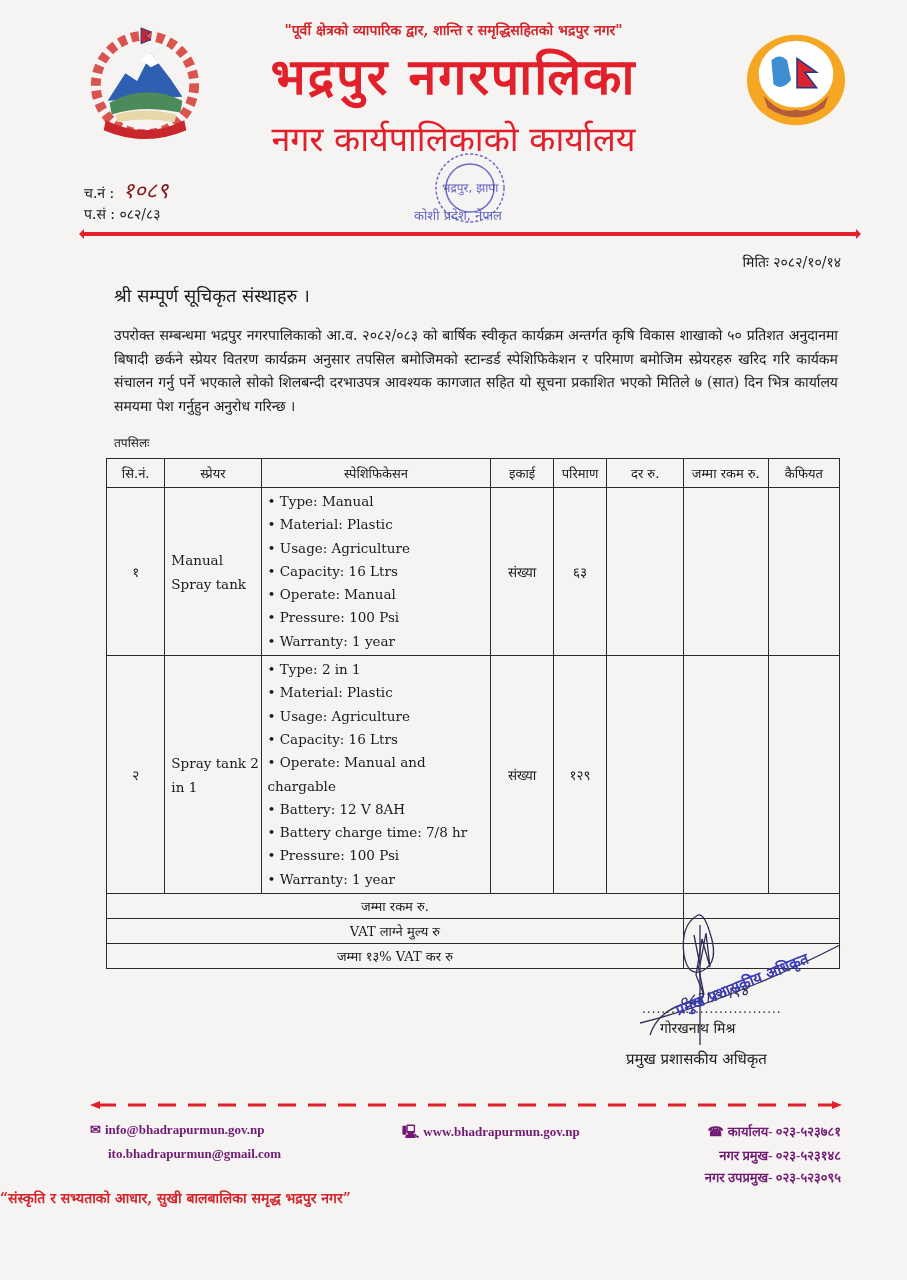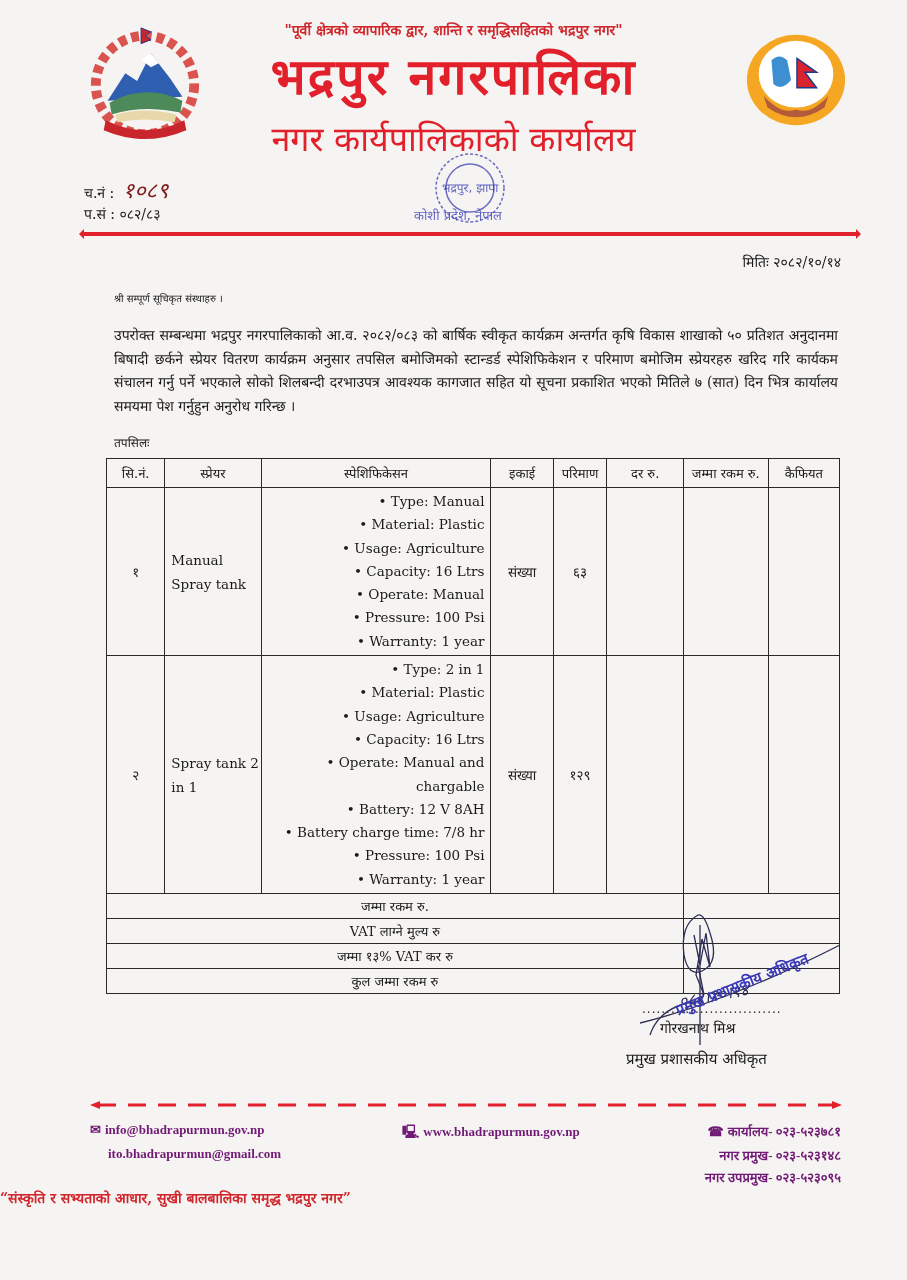--- a/index.html
+++ b/index.html
@@ -29,34 +29,34 @@
   .stamp { left: 400px; top: 150px; width: 150px; height: 115px; }
 
   .top-rule { left: 82px; top: 232px; width: 776px; height: 4px; background: #e2202b; border-radius: 2px; }
   .top-rule:before, .top-rule:after { content: ""; position: absolute; top: -3px; border: 5px solid transparent; }
   .top-rule:before { left: -8px; border-right-color: #e2202b; }
   .top-rule:after { right: -8px; border-left-color: #e2202b; }
 
   .date { right: 66px; top: 252px; font-size: 14px; }
 
   
-  .salutation { left: 114px; top: 283px; font-size: 10px; margin-top: 8px; }
+  .salutation { left: 114px; top: 283px; font-size: 18px; }
   .subject { left: 0; right: 0; top: 302px; text-align: center; font-size: 14px; text-decoration: underline; padding-left: 30px; }
   .para { left: 114px; top: 324px; width: 724px; font-size: 14px; line-height: 23.5px; text-align: justify; }
   .tapasil { left: 114px; top: 434px; font-size: 12px; }
 
   
   table.spec { position: absolute; left: 106px; top: 458px; width: 734px; border-collapse: collapse; font-size: 13.5px; }
   table.spec th, table.spec td { border: 1.5px solid #2a2a2a; padding: 0; }
   table.spec th { font-weight: normal; height: 28px; text-align: center; font-size: 13px; }
   table.spec td { vertical-align: middle; }
   td.sn, td.unit, td.qty { text-align: center; }
   td.name { padding-left: 6px !important; line-height: 24px; }
   td.spec-cell { padding: 2px 6px !important; }
-  .spec-list { list-style: none; margin: 0; padding: 0; text-align: right; }
+  .spec-list { list-style: none; margin: 0; padding: 0; }
   .spec-list li { line-height: 23.3px; font-size: 13.5px; }
   .spec-list li:before { content: "• "; }
   td.summary-label { text-align: center; height: 24px; font-size: 13px; }
 
   .col-sn { width: 58px; }
   .col-name { width: 96px; }
   .col-spec { width: 232px; }
   .col-unit { width: 62px; }
   .col-qty { width: 53px; }
   .col-rate { width: 77px; }
@@ -199,24 +199,20 @@
         <td colspan="2"></td>
       </tr>
       <tr>
         <td colspan="6" class="summary-label">VAT लाग्ने मुल्य रु</td>
         <td colspan="2"></td>
       </tr>
       <tr>
         <td colspan="6" class="summary-label">जम्मा १३% VAT कर रु</td>
         <td colspan="2"></td>
       </tr>
-      <tr>
-        <td colspan="6" class="summary-label">कुल जम्मा रकम रु</td>
-        <td colspan="2"></td>
-      </tr>
     </tbody>
   </table>
 
   <svg class="abs sig" viewBox="0 0 240 150">
     <g fill="none" stroke="#2d2d55" stroke-width="1.3">
       <path d="M58 10 Q40 20 44 50 Q48 72 62 66 Q80 58 70 28 Q64 8 58 10 Z"></path>
       <path d="M54 30 L60 60 L66 28 L70 62 L62 34 L56 70 L64 90 L58 60"></path>
       <path d="M60 20 L60 140"></path>
       <path d="M0 118 Q90 96 200 40"></path>
       <path d="M10 130 Q20 100 60 96"></path>

